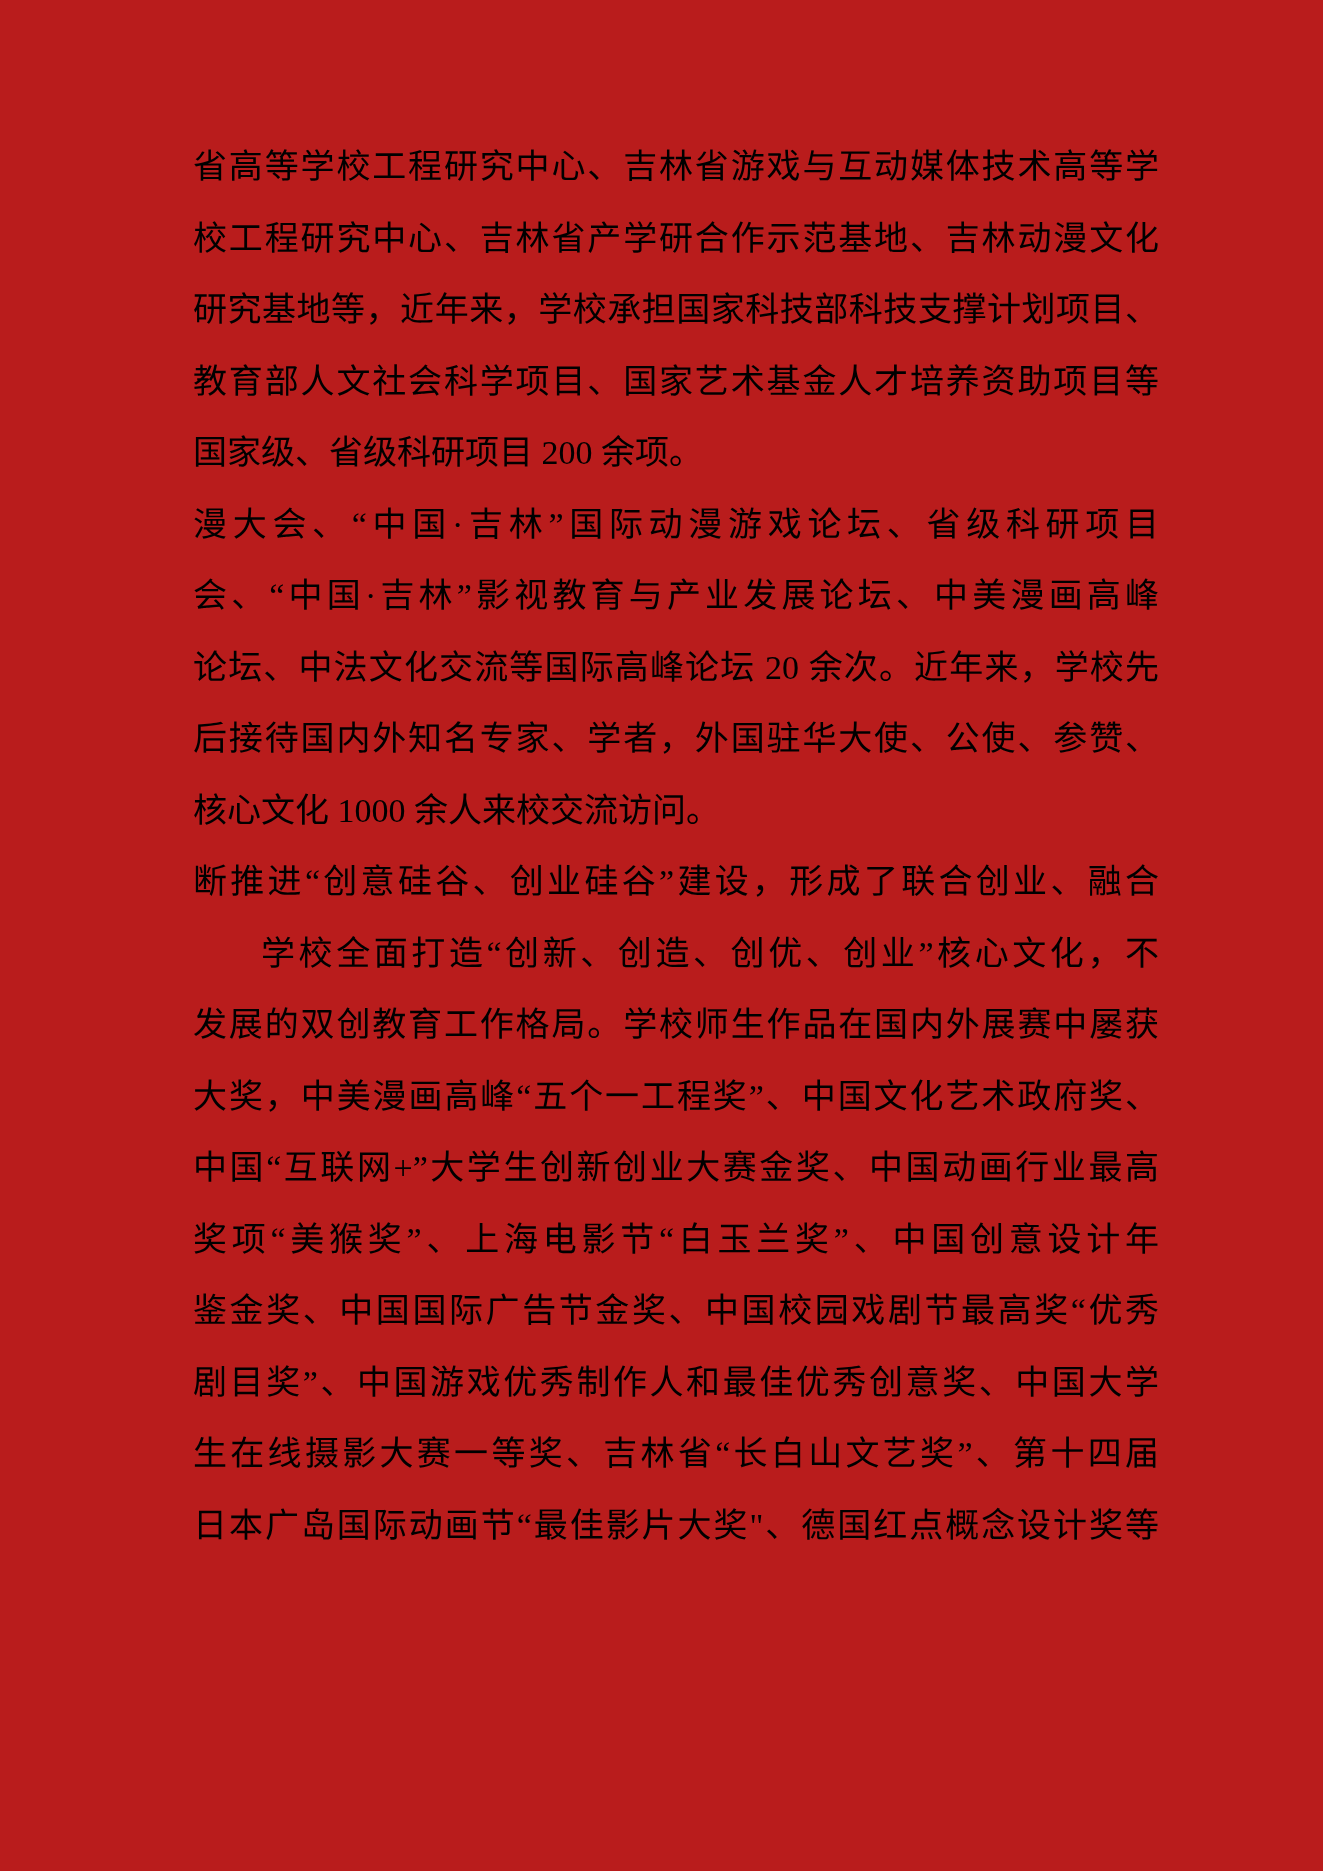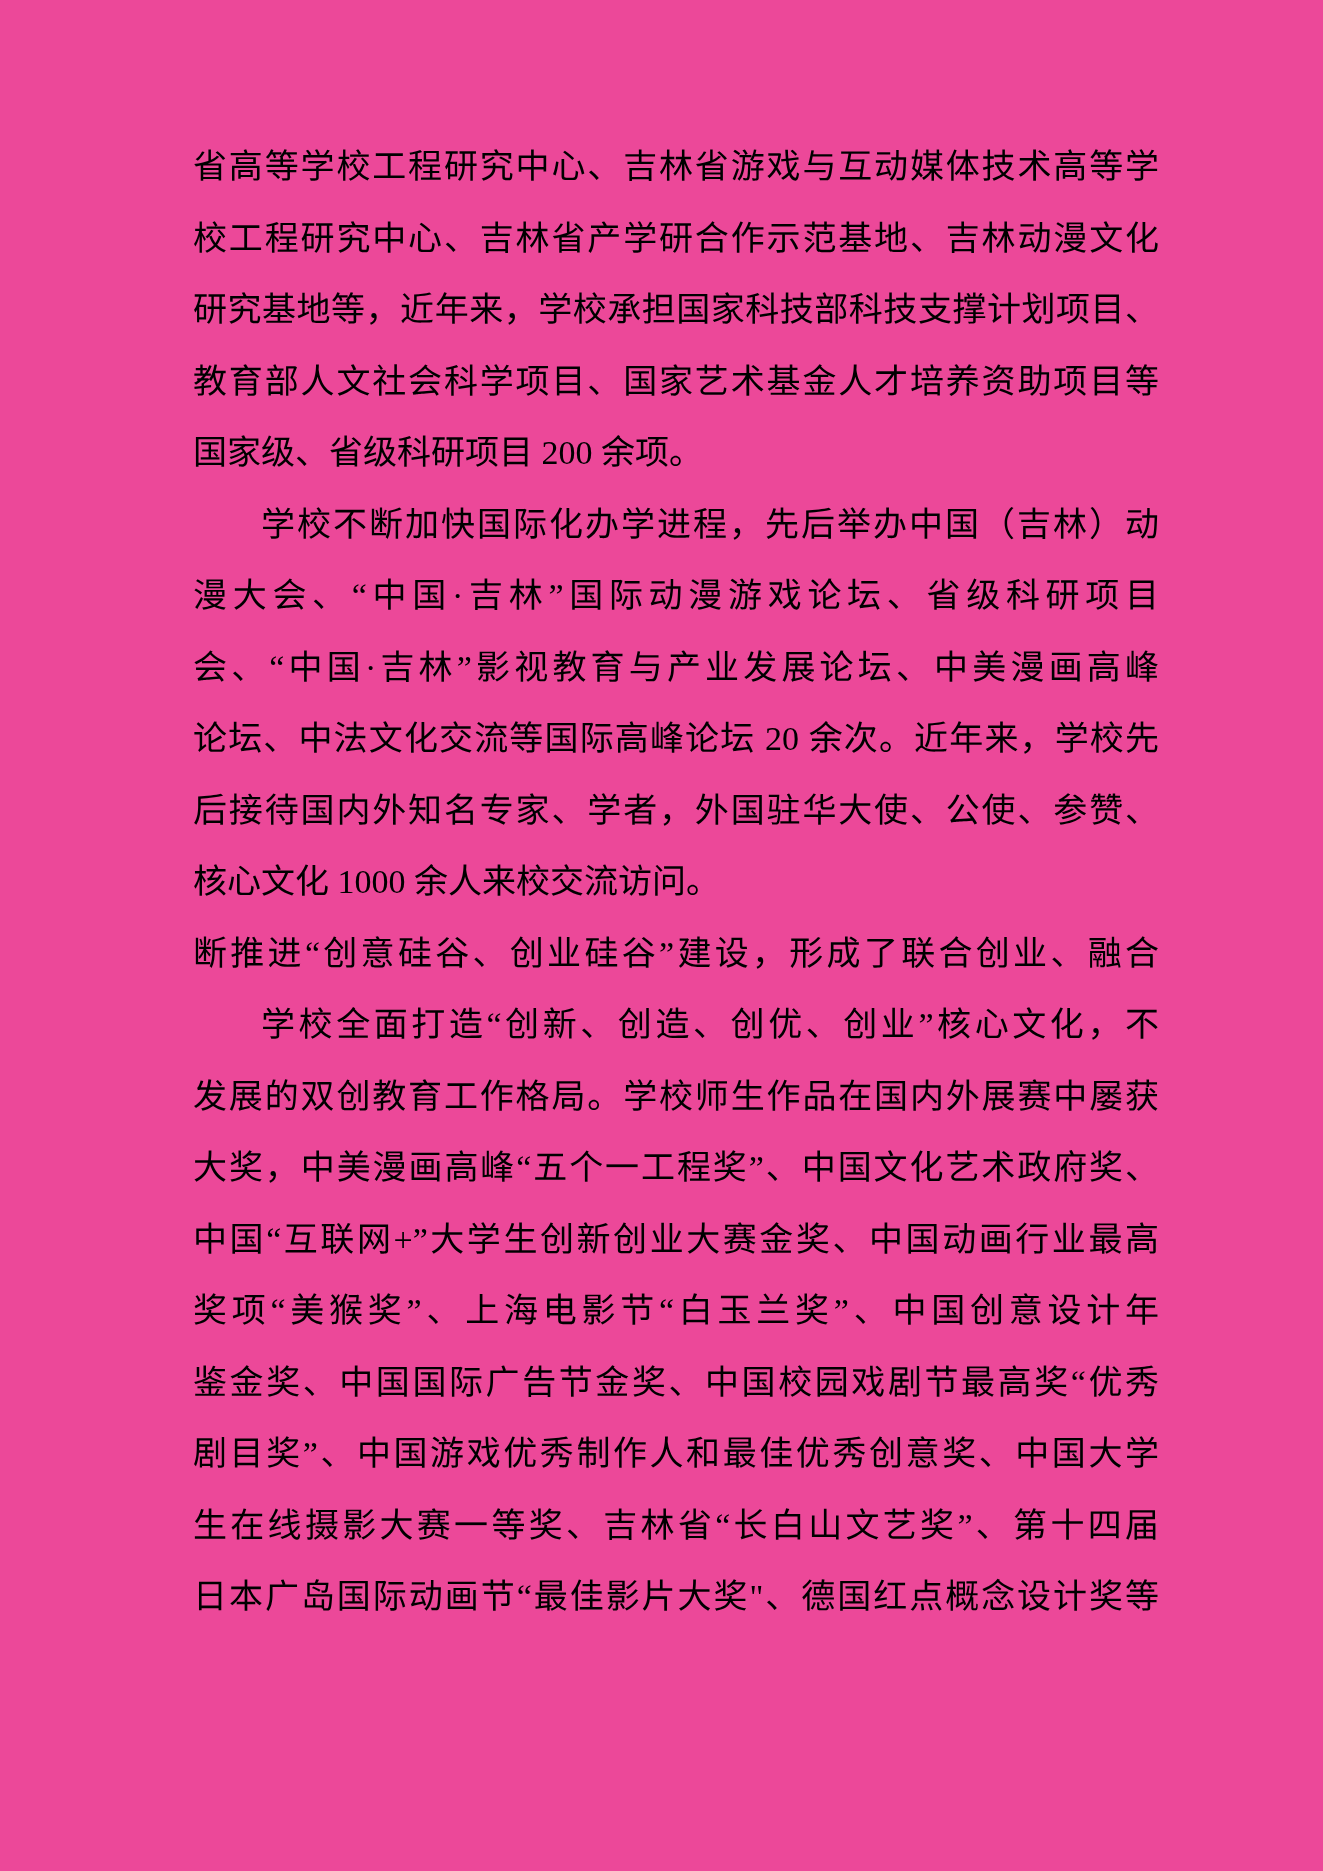--- a/index.html
+++ b/index.html
@@ -5,21 +5,21 @@
 <style>
   html, body {
     margin: 0;
     padding: 0;
     background: #ffffff;
   }
   .page {
     position: relative;
     width: 1323px;
     height: 1871px;
-    background: #ec4899;
+    background: #b91c1c;
     overflow: hidden;
     font-family: "Liberation Serif", "DejaVu Serif", serif;
   }
   .text-block {
     position: absolute;
     left: 193px;
     top: 131px;
     width: 966px;
     color: #000000;
   }
@@ -42,21 +42,20 @@
 </head>
 <body>
 
 <div class="page">
   <div class="text-block" id="text-block">
       <div class="line">省高等学校工程研究中心、吉林省游戏与互动媒体技术高等学</div>
       <div class="line">校工程研究中心、吉林省产学研合作示范基地、吉林动漫文化</div>
       <div class="line">研究基地等，近年来，学校承担国家科技部科技支撑计划项目、</div>
       <div class="line">教育部人文社会科学项目、国家艺术基金人才培养资助项目等</div>
       <div class="line para-end">国家级、省级科研项目 200 余项。</div>
-      <div class="line indent">学校不断加快国际化办学进程，先后举办中国（吉林）动</div>
       <div class="line">漫大会、“中国·吉林”国际动漫游戏论坛、省级科研项目</div>
       <div class="line">会、“中国·吉林”影视教育与产业发展论坛、中美漫画高峰</div>
       <div class="line">论坛、中法文化交流等国际高峰论坛 20 余次。近年来，学校先</div>
       <div class="line">后接待国内外知名专家、学者，外国驻华大使、公使、参赞、</div>
       <div class="line para-end">核心文化 1000 余人来校交流访问。</div>
       <div class="line">断推进“创意硅谷、创业硅谷”建设，形成了联合创业、融合</div>
       <div class="line indent">学校全面打造“创新、创造、创优、创业”核心文化，不</div>
       <div class="line">发展的双创教育工作格局。学校师生作品在国内外展赛中屡获</div>
       <div class="line">大奖，中美漫画高峰“五个一工程奖”、中国文化艺术政府奖、</div>
       <div class="line">中国“互联网+”大学生创新创业大赛金奖、中国动画行业最高</div>

